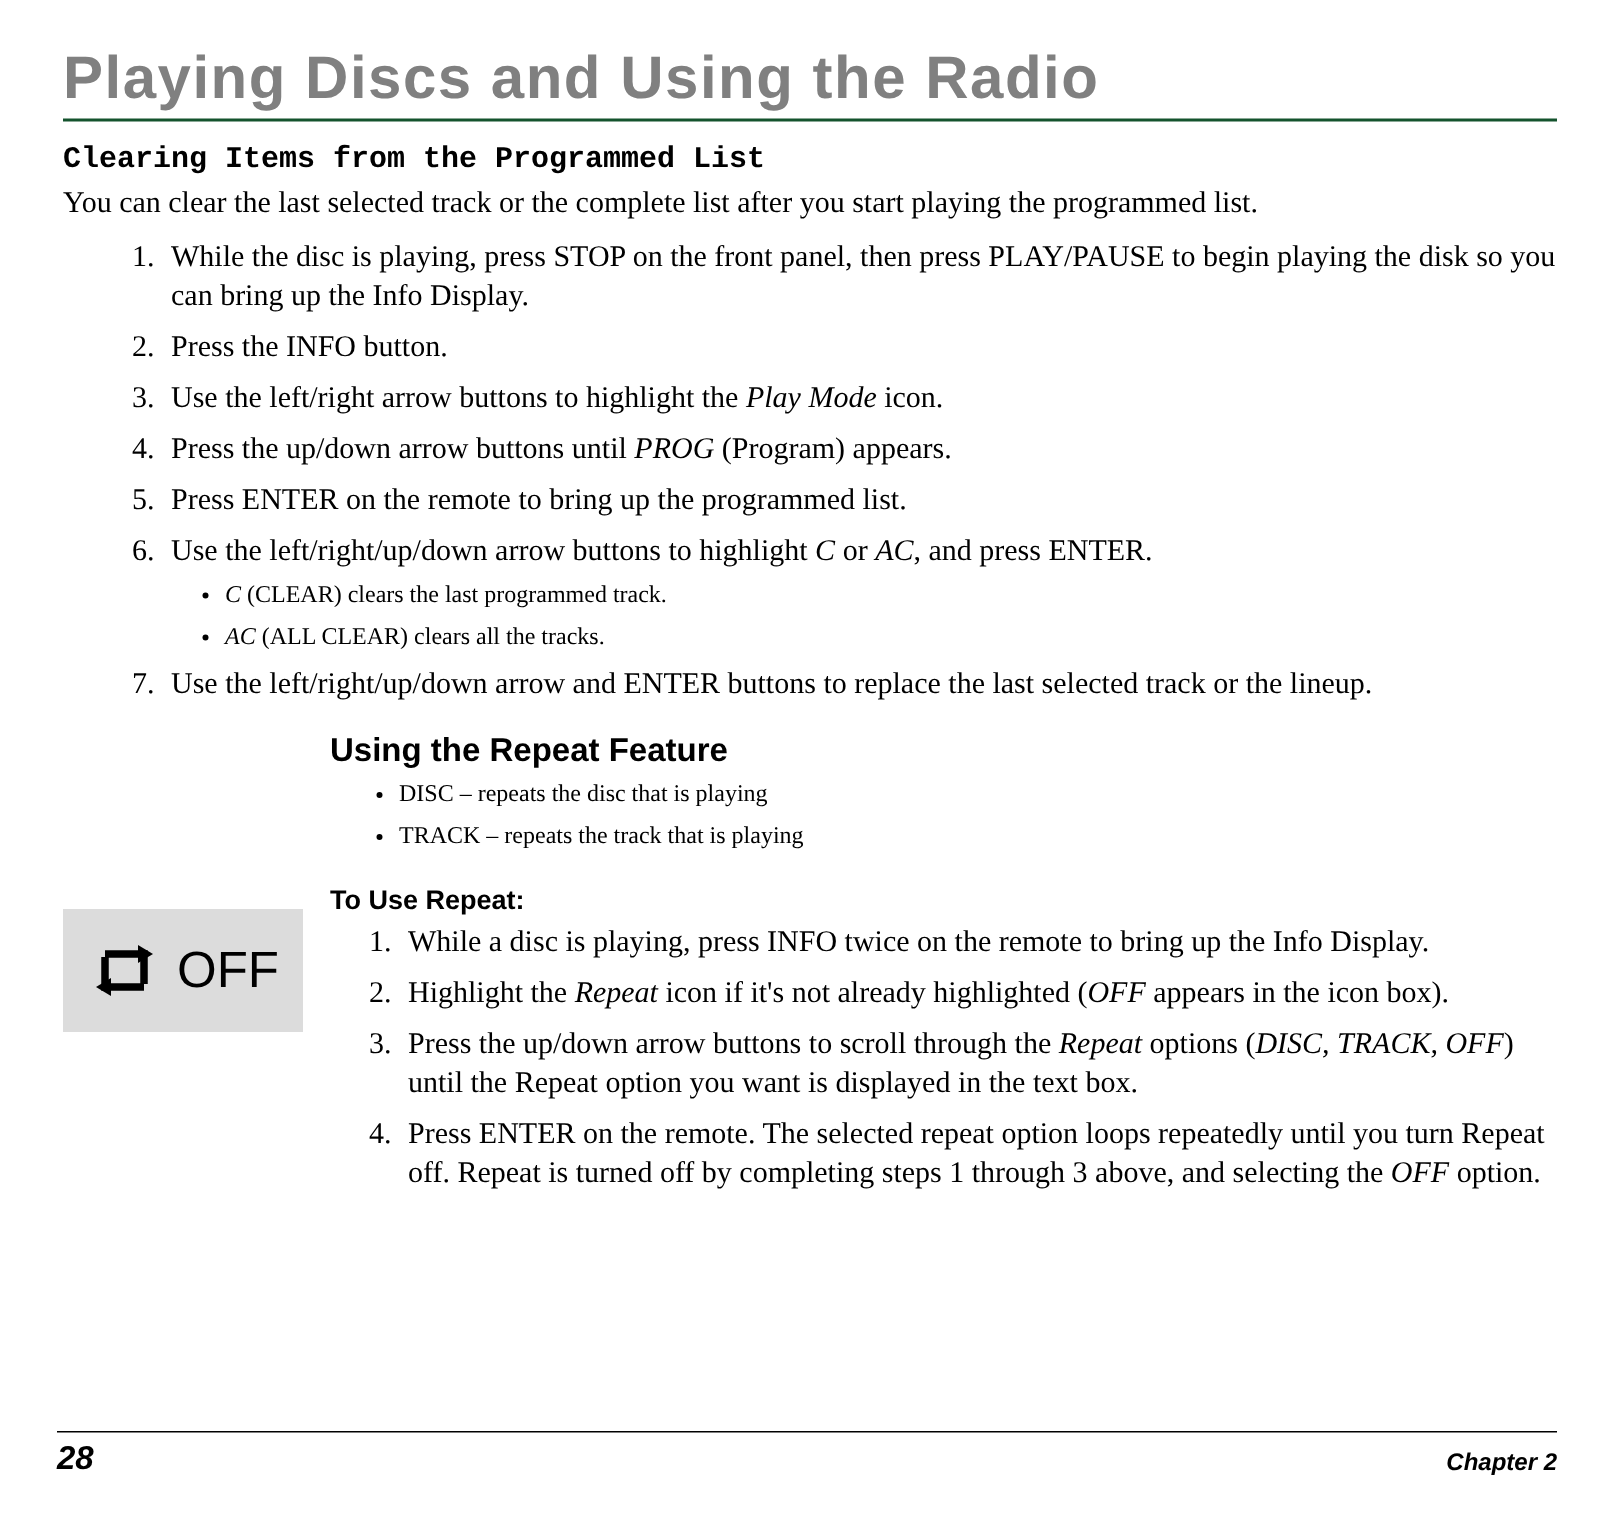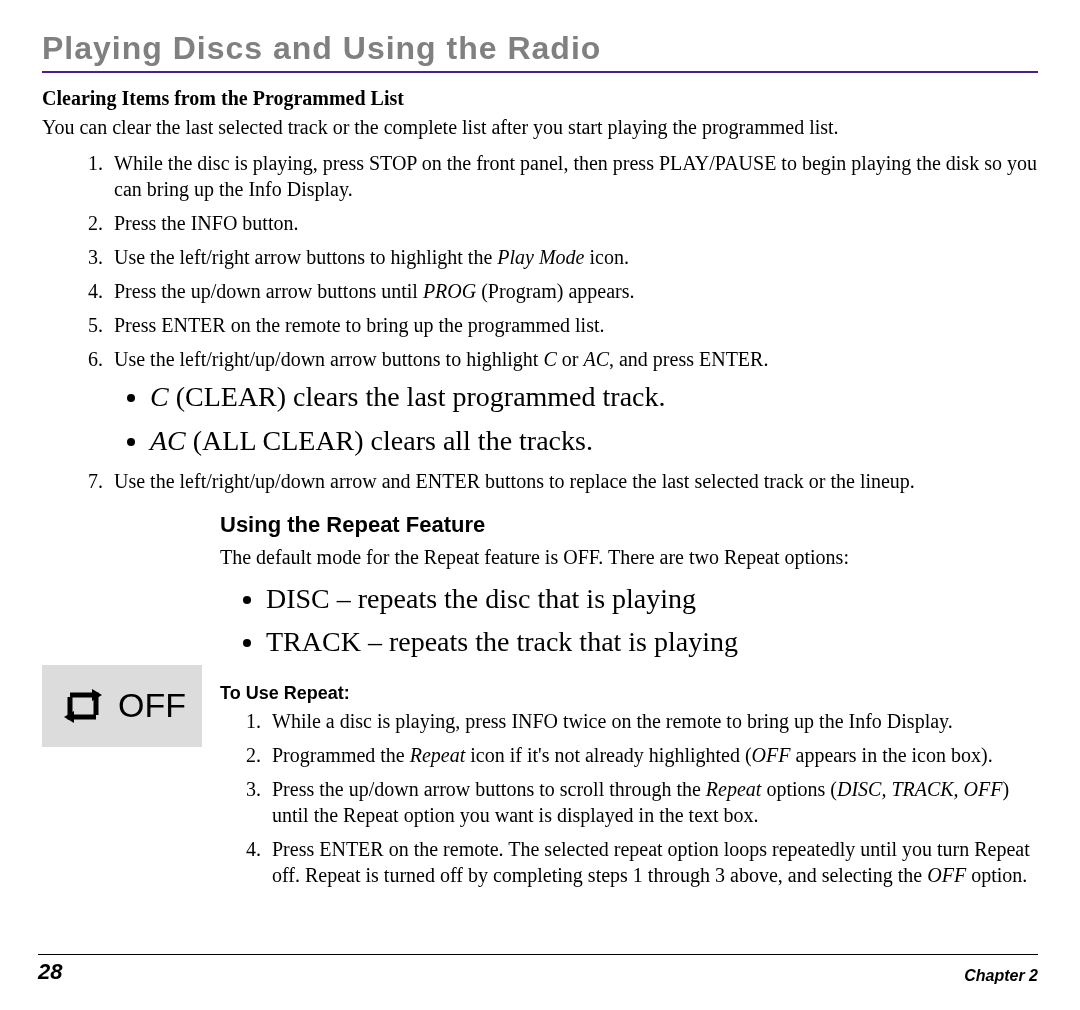--- a/index.html
+++ b/index.html
@@ -6,29 +6,29 @@
   html, body { width: 1080px; height: 1010px; background: #fff; }
   body {
     font-family: "Book Antiqua", Palatino, "Palatino Linotype", Georgia, serif;
     color: #000;
     padding: 30px 42px 25px 42px;
     position: relative;
   }
   .page-title {
     font-family: Arial, Helvetica, sans-serif;
     font-weight: 900;
-    font-size: 32px;
+    font-size: 40px;
     color: #808080;
     letter-spacing: 1px;
     padding-bottom: 4px;
-    border-bottom: 2px solid #4c1d95;
+    border-bottom: 2px solid #14532d;
     margin-bottom: 14px;
   }
   .subhead-bold {
-    font-family: Liberation Serif, serif;
+    font-family: Liberation Mono, monospace;
     font-weight: 700;
     font-size: 20px;
     margin-bottom: 4px;
   }
   .body-text {
     font-size: 20px;
     line-height: 1.3;
     margin-bottom: 10px;
   }
   ol.steps {
@@ -37,21 +37,21 @@
     font-size: 20px;
     line-height: 1.3;
   }
   ol.steps > li {
     padding-left: 6px;
     margin-bottom: 8px;
   }
   ul.bullets {
     list-style: disc;
     padding-left: 36px;
-    font-size: 28px;
+    font-size: 16px;
     line-height: 1.35;
     margin-top: 6px;
     margin-bottom: 4px;
     font-family: Liberation Serif, serif;
   }
   ul.bullets > li { margin-bottom: 6px; }
   .italic { font-style: italic; }
   .section-row {
     display: flex;
     align-items: center;
@@ -148,31 +148,30 @@
       <svg width="50" height="50" viewBox="0 0 50 50">
         <path d="M12 14 H38 V34 M38 36 H12 V16" fill="none" stroke="#000" stroke-width="5" stroke-linecap="butt"></path>
         <path d="M34 8 L44 14 L34 20 Z" fill="#000"></path>
         <path d="M16 42 L6 36 L16 30 Z" fill="#000"></path>
       </svg>
     </span>
     <span class="repeat-off-text">OFF</span>
   </div>
   <div class="section-body">
     <div class="section-heading">Using the Repeat Feature</div>
-    <div class="body-text">The default mode for the Repeat feature is OFF. There are two Repeat options:</div>
     <ul class="bullets" style="padding-left:46px;">
       <li>DISC – repeats the disc that is playing</li>
       <li>TRACK – repeats the track that is playing</li>
     </ul>
 
     <div class="subsection-heading">To Use Repeat:</div>
     <ol class="steps" style="padding-left:46px;">
       <li>While a disc is playing, press INFO twice on the remote to bring up the Info Display.</li>
       <li>
-        <span>Programmed the </span><span class="italic">Repeat</span><span> icon if it's not already highlighted (</span><span class="italic">OFF</span><span> appears in the icon box).</span>
+        <span>Highlight the </span><span class="italic">Repeat</span><span> icon if it's not already highlighted (</span><span class="italic">OFF</span><span> appears in the icon box).</span>
       </li>
       <li>
         <span>Press the up/down arrow buttons to scroll through the </span><span class="italic">Repeat</span><span> options (</span><span class="italic">DISC, TRACK, OFF</span><span>) until the Repeat option you want is displayed in the text box.</span>
       </li>
       <li>
         <span>Press ENTER on the remote. The selected repeat option loops repeatedly until you turn Repeat off. Repeat is turned off by completing steps 1 through 3 above, and selecting the </span><span class="italic">OFF</span><span> option.</span>
       </li>
     </ol>
   </div>
 </div>

